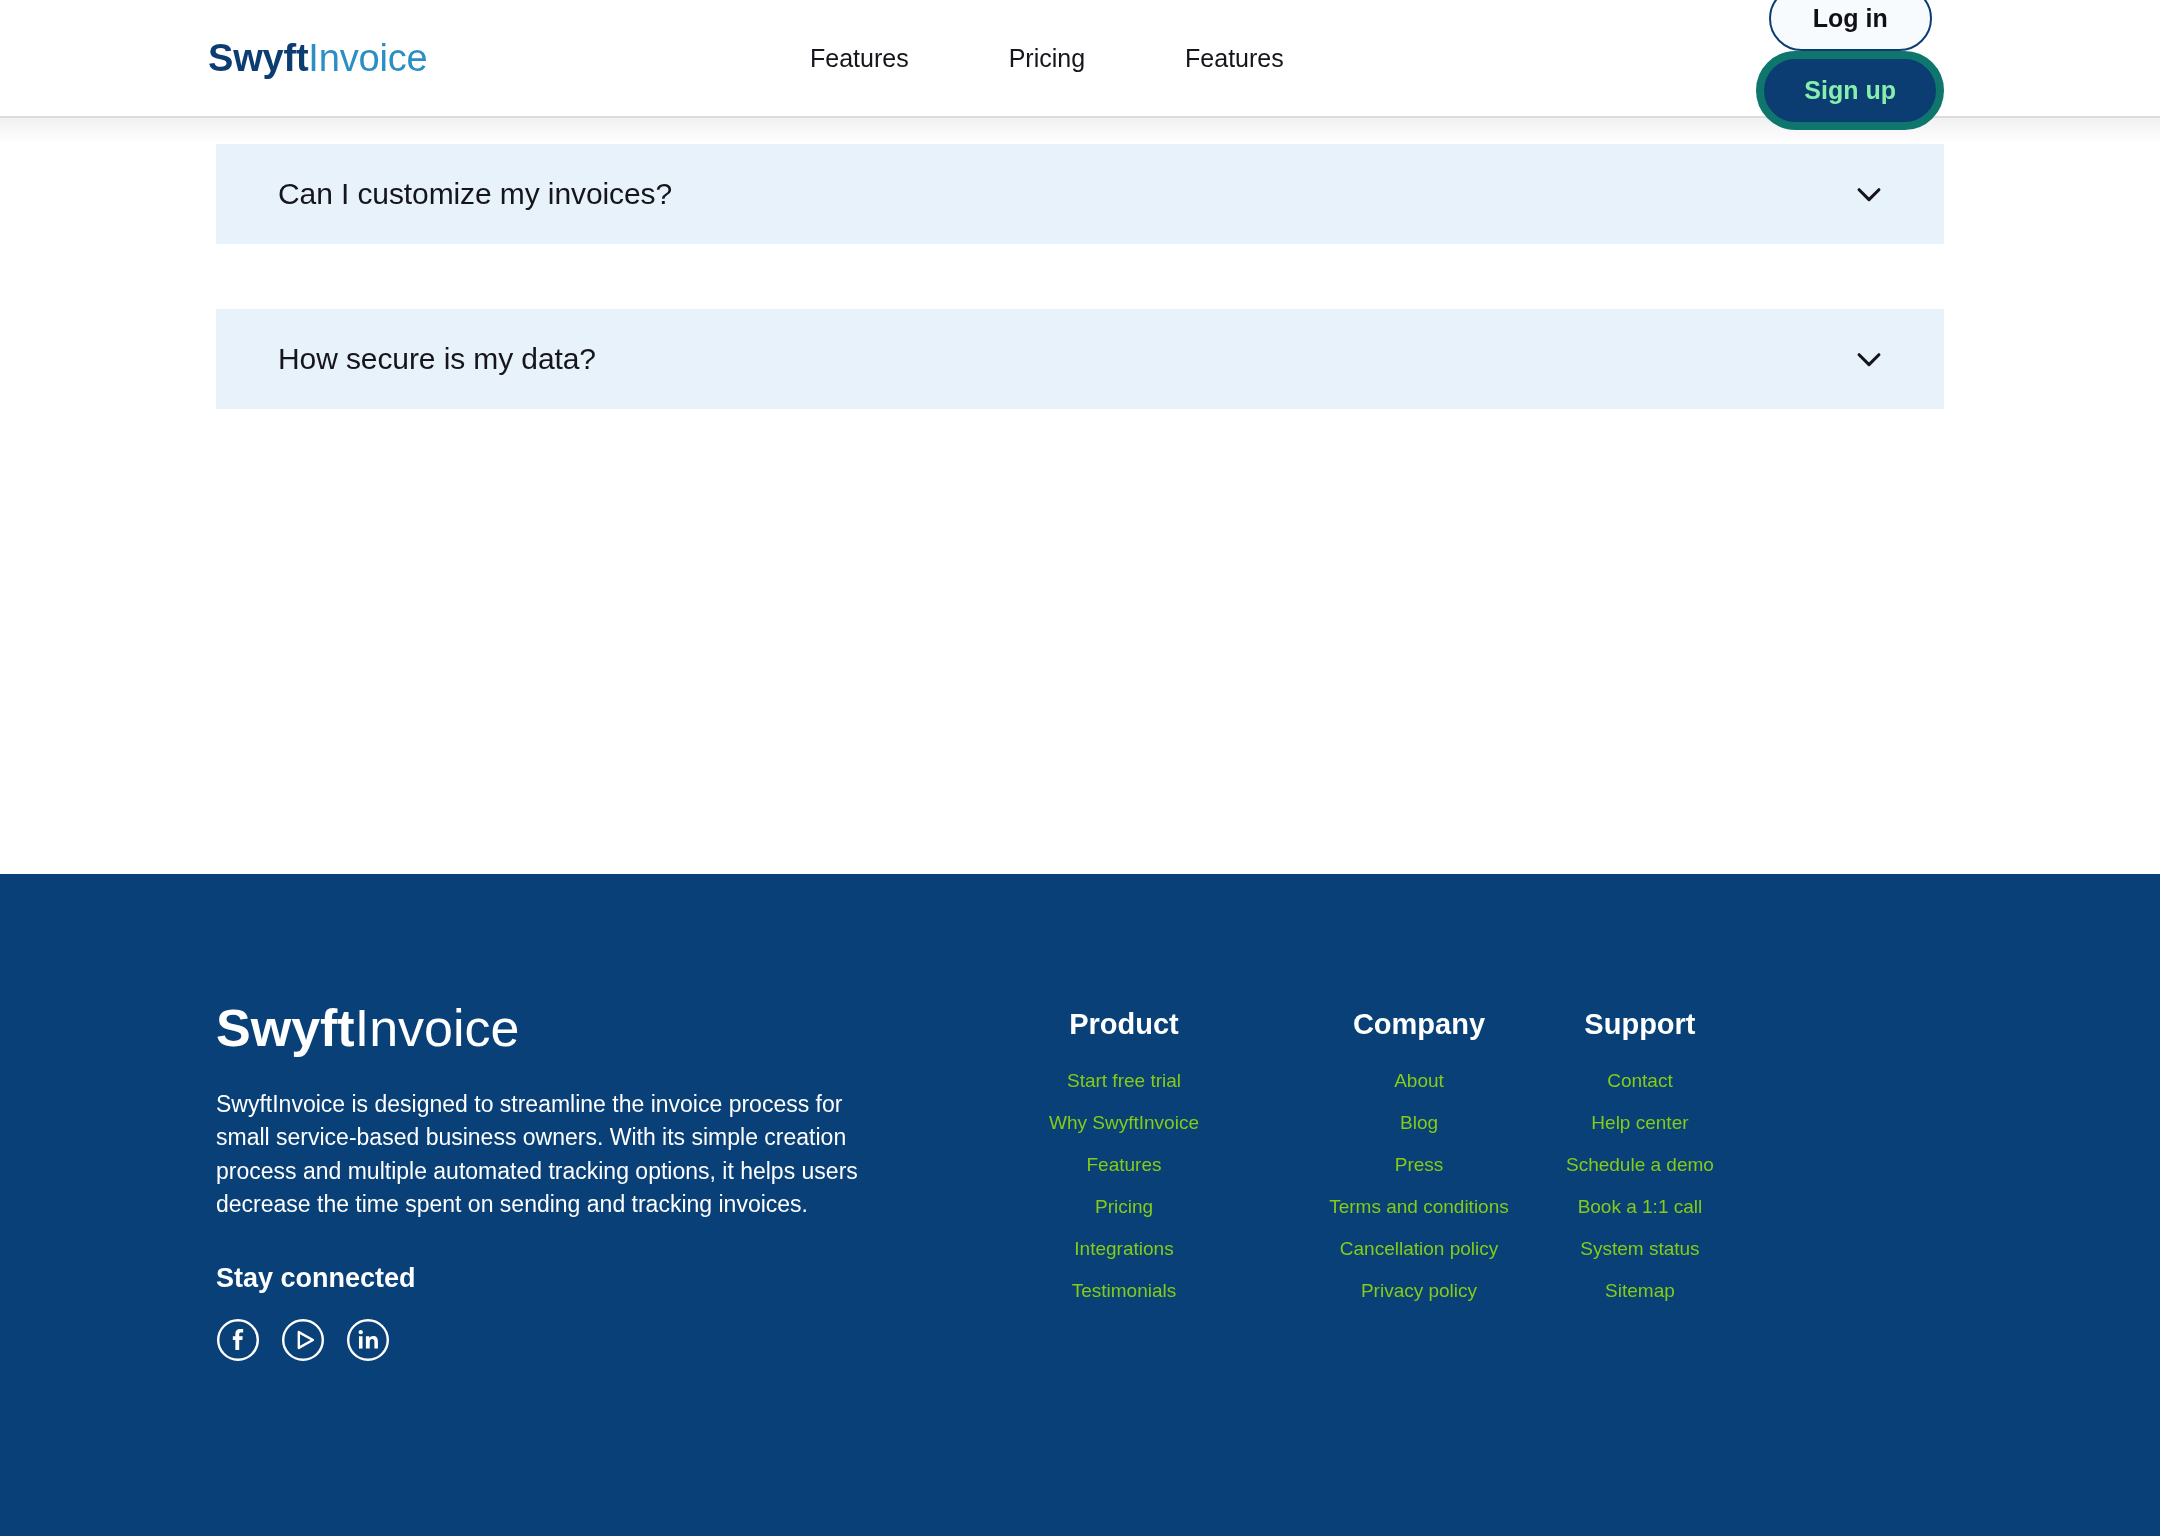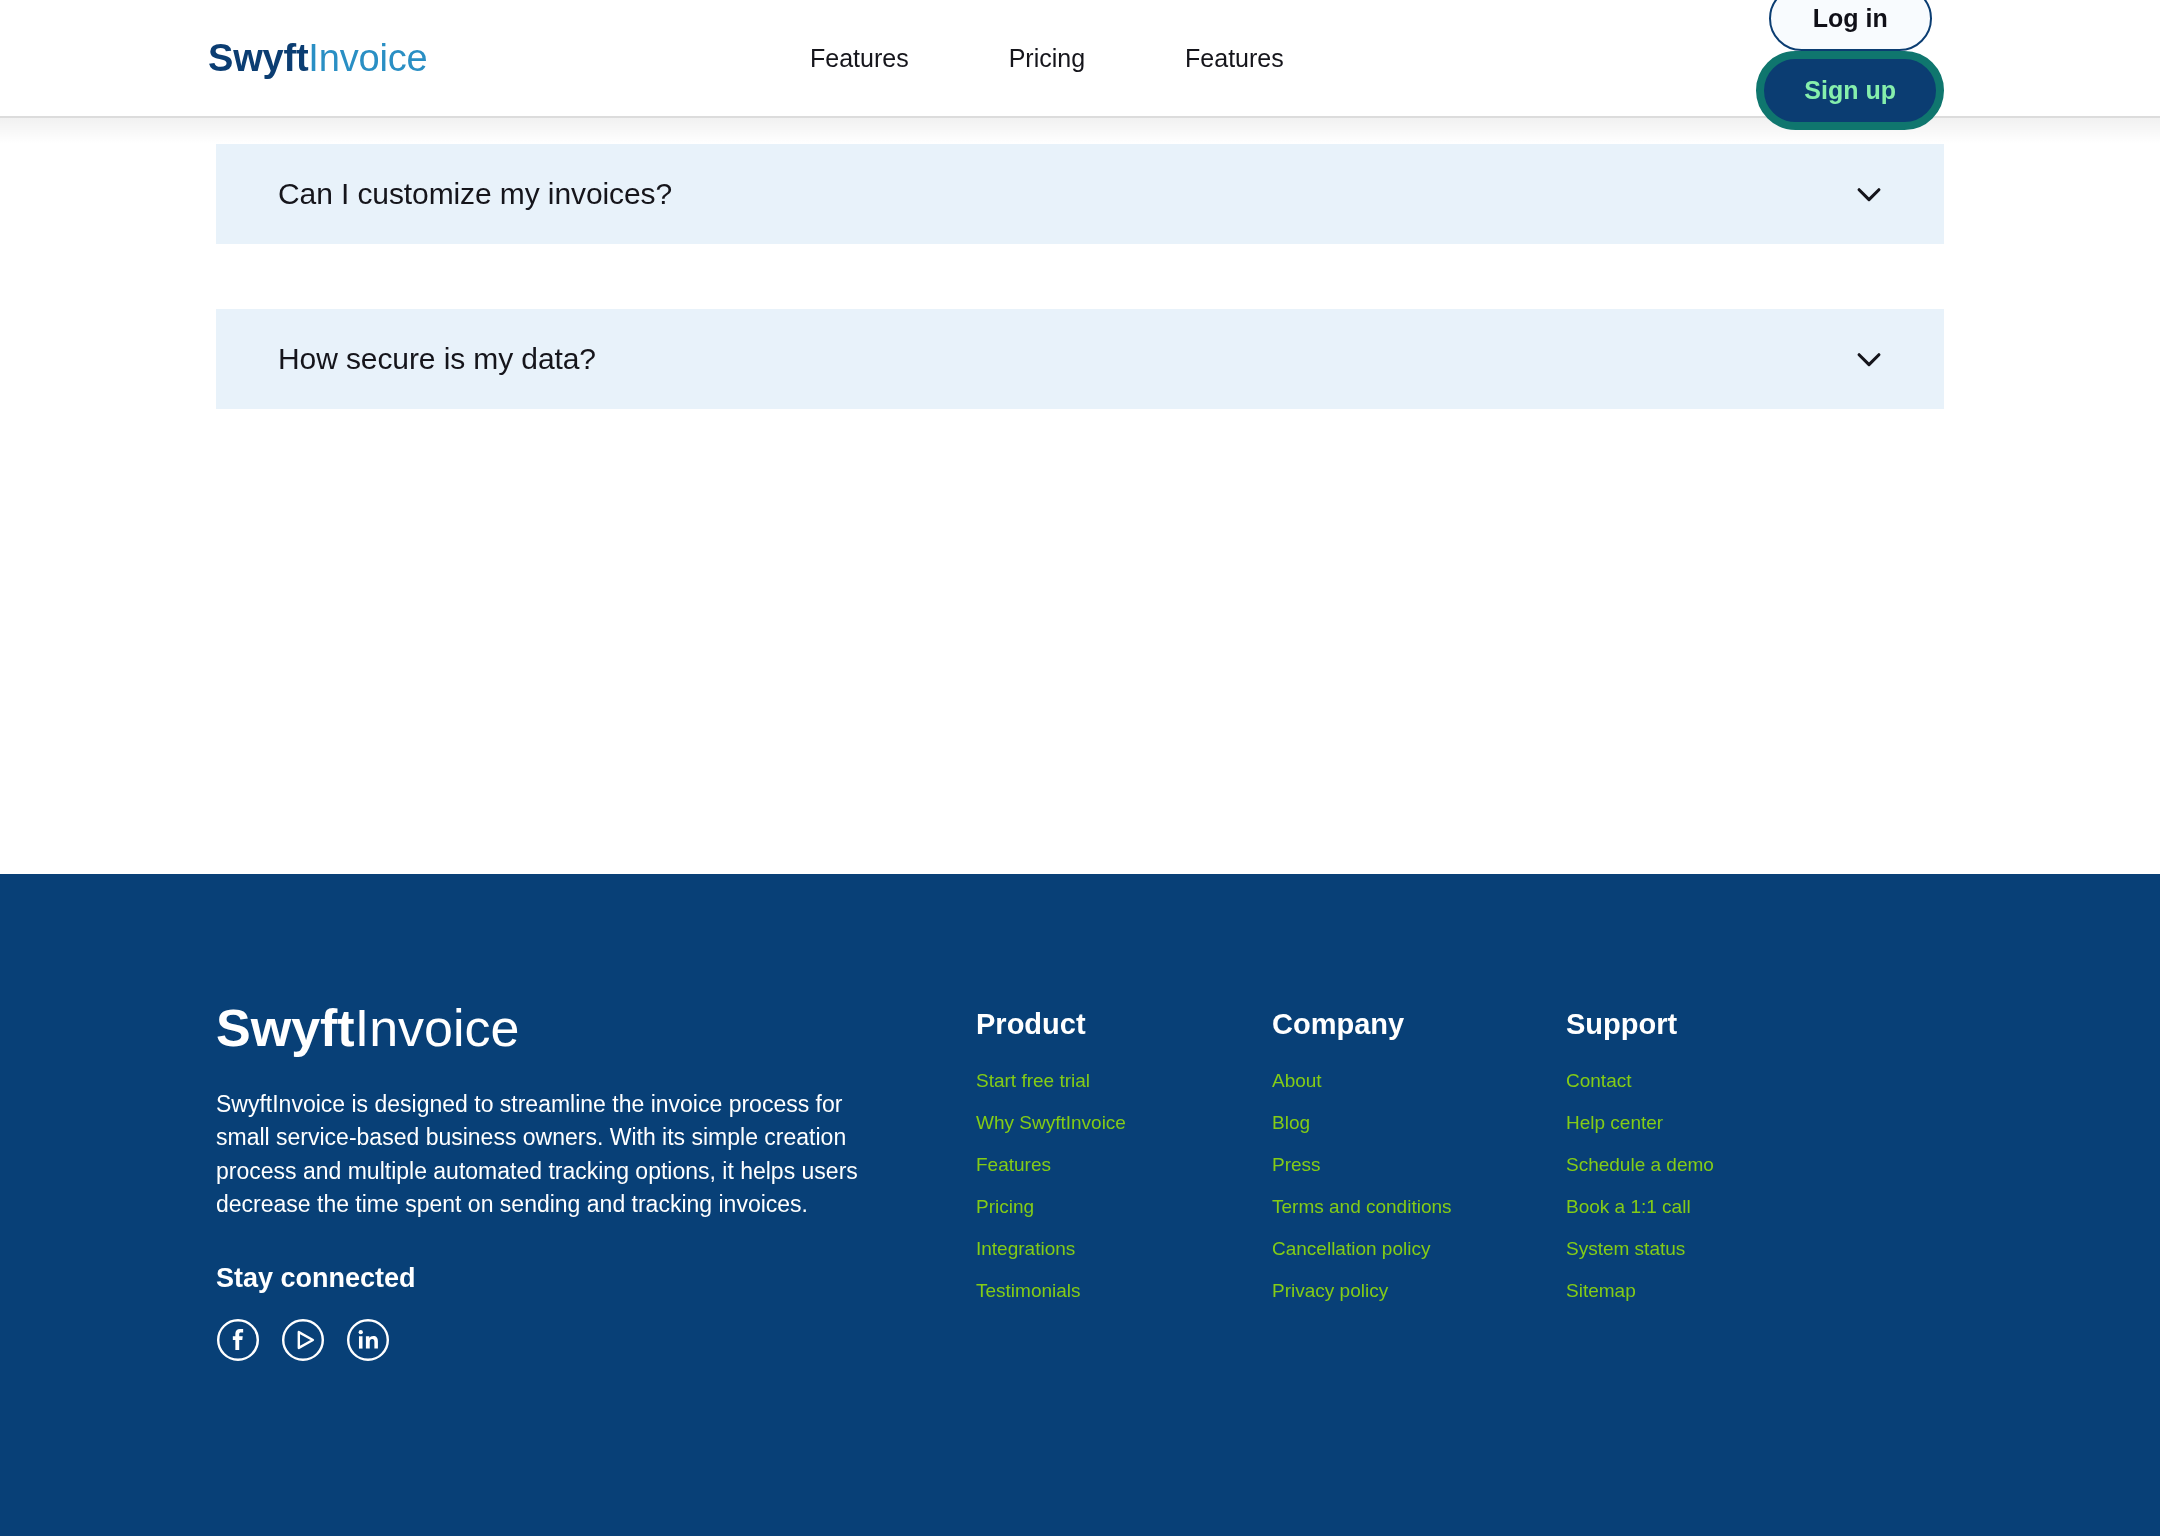--- a/index.html
+++ b/index.html
@@ -191,20 +191,21 @@
     width: 44px;
     height: 44px;
     display: block;
     cursor: pointer;
   }
 
   .footer-links {
     display: flex;
     flex: 1 1 auto;
     padding-top: 6px;
+    text-align: center;
   }
   .footer-col { flex: 0 0 auto; }
   .footer-col.product { width: 296px; }
   .footer-col.company { width: 294px; }
   .footer-col.support { width: auto; }
 
   .footer-heading {
     font-size: 29px;
     font-weight: 700;
     color: #ffffff;

